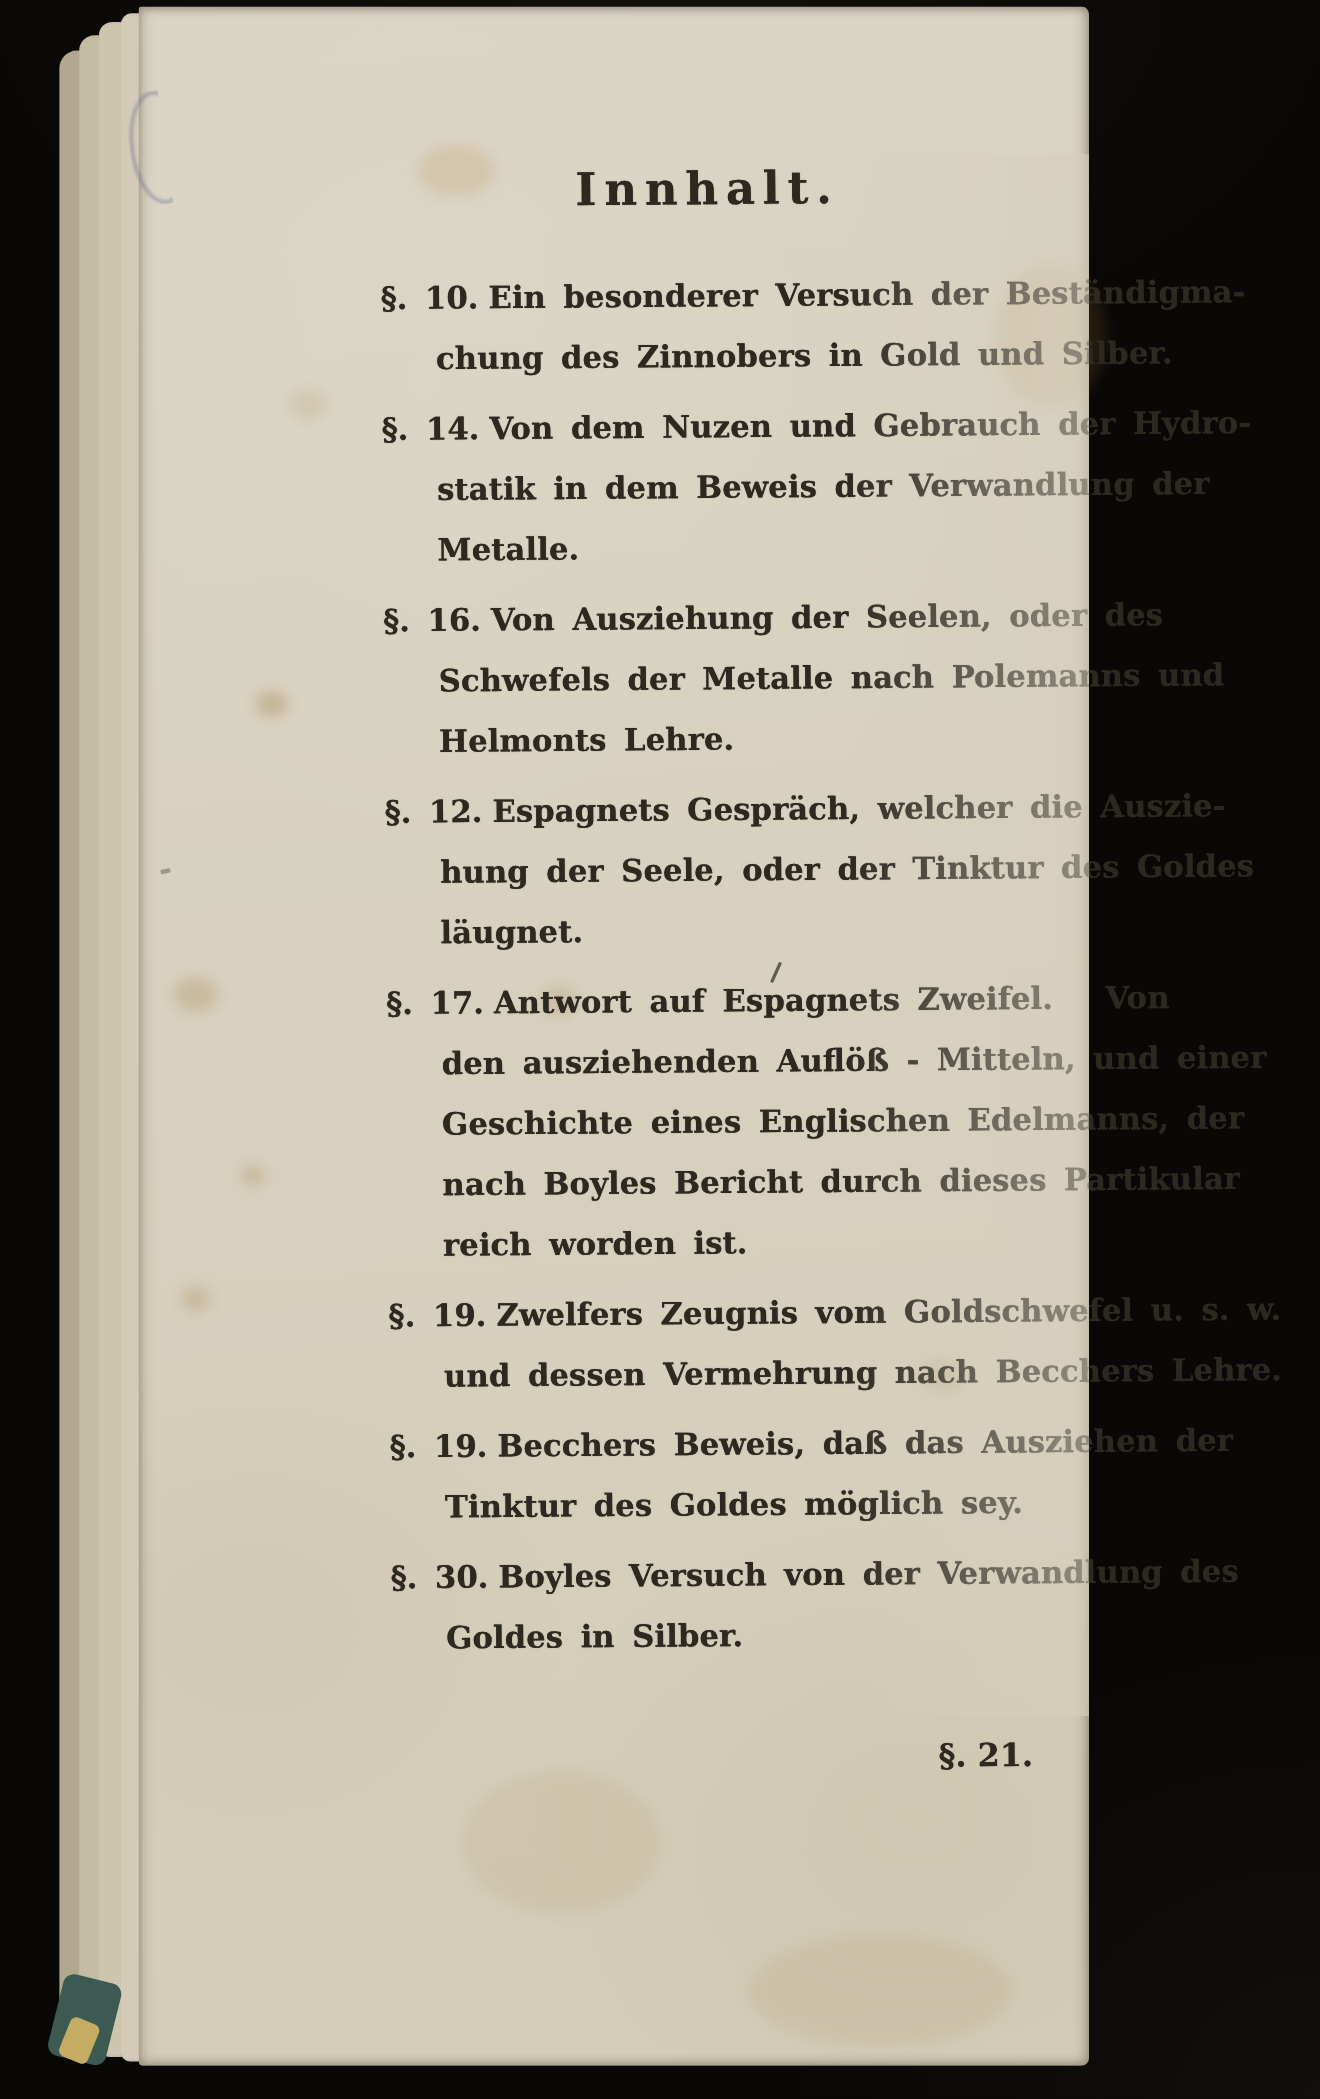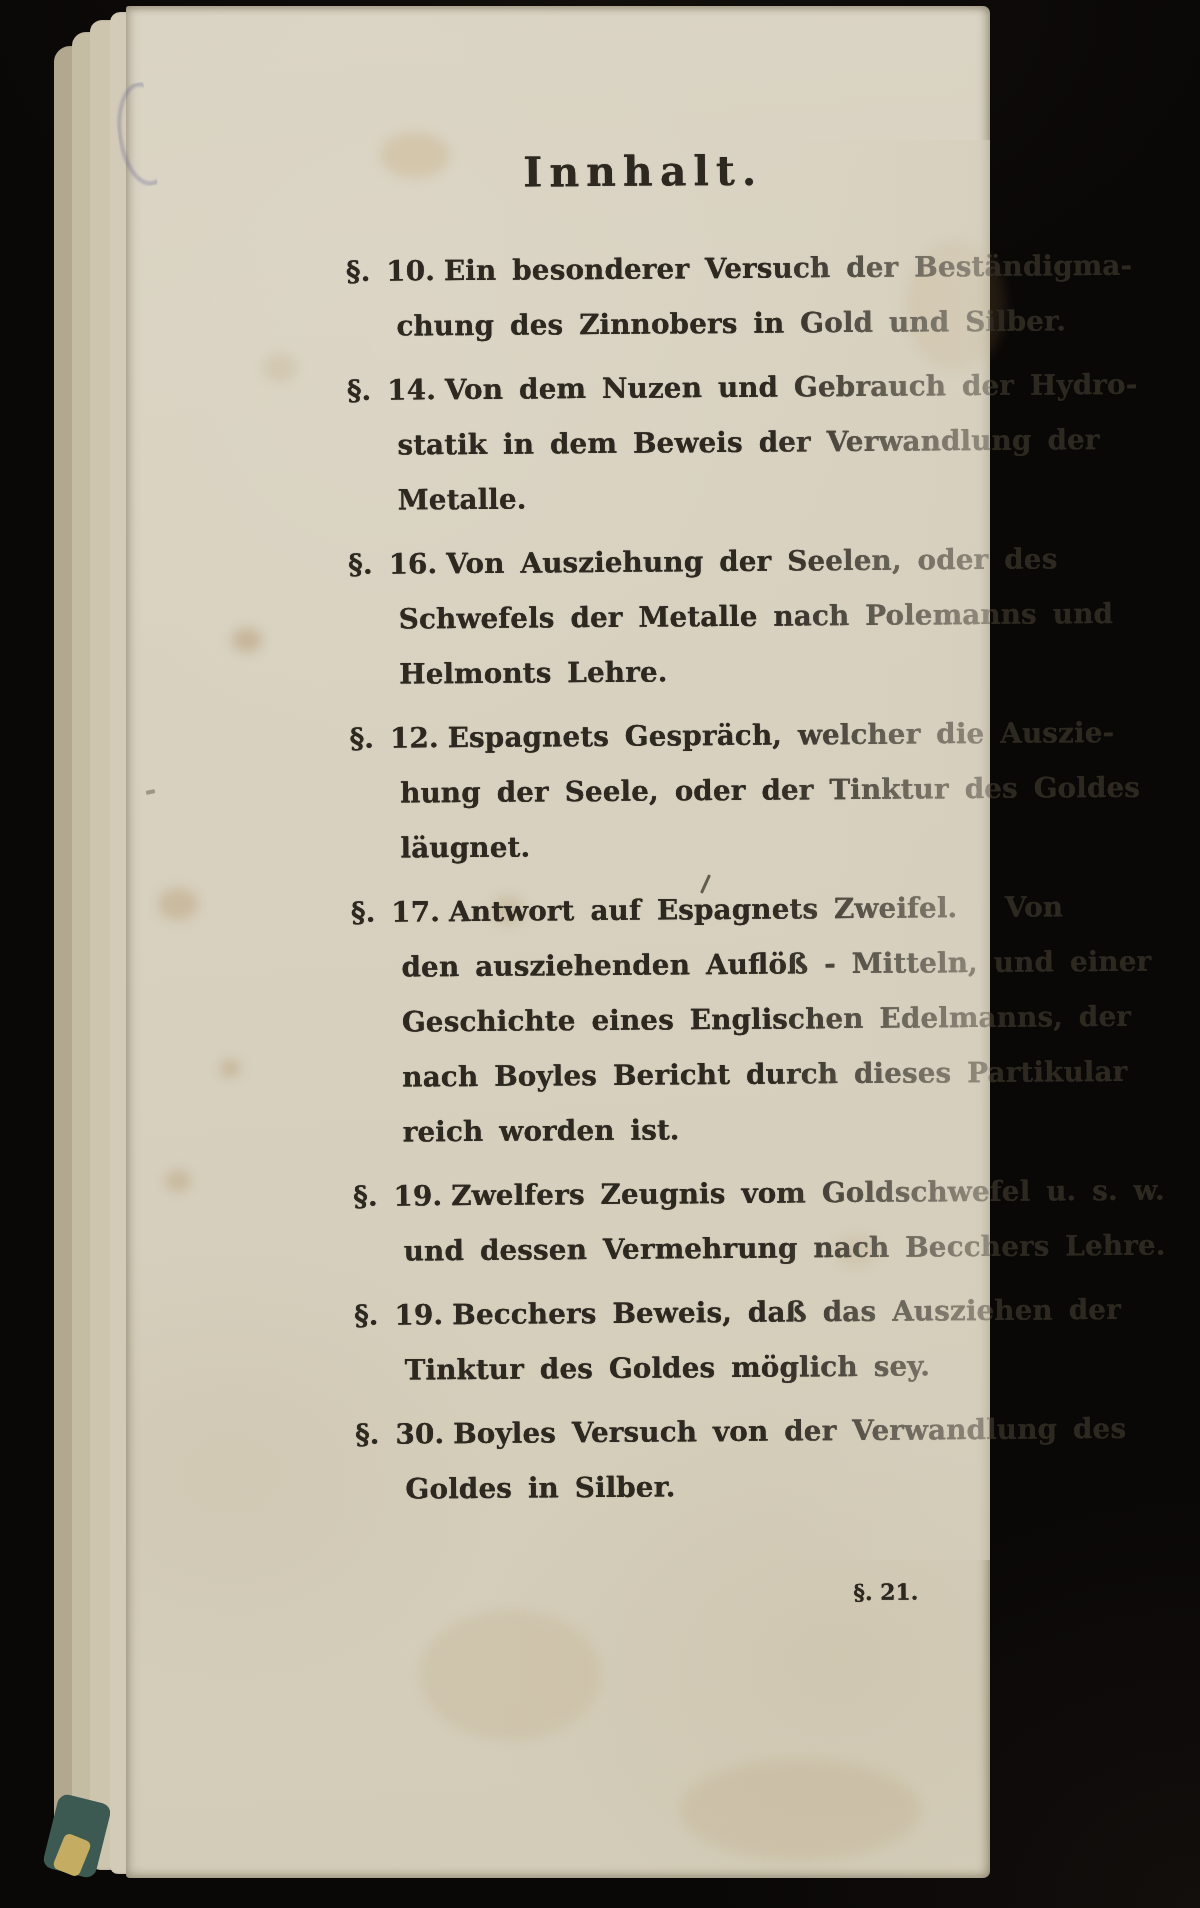--- a/index.html
+++ b/index.html
@@ -74,21 +74,21 @@
   
   .content{position:absolute;left:345px;top:150px;width:645px;z-index:7;
     transform:rotate(-0.45deg);transform-origin:left top;
     color:#2d2921;font-weight:700;}
   .content, .content *{text-shadow:0 0 0.7px rgba(45,41,33,0.85);}
   .title{font-size:41px;letter-spacing:7px;margin:0 0 46px 178px;font-weight:700;}
   .entry{margin:0 0 9px 0;}
   .line{font-size:28px;line-height:55px;white-space:pre;word-spacing:0.22em;}
   .line.cont{padding-left:50px;}
   .num{display:inline-block;min-width:98px;}
-  .catchword{position:absolute;left:497px;top:1433px;font-size:22px;font-weight:700;text-align:right;}
+  .catchword{position:absolute;left:497px;top:1433px;font-size:29px;font-weight:700;text-align:right;}
 </style>
 </head>
 <body>
 
 <div class="canvas">
 
   <div class="edge edge1"></div>
   <div class="edge edge2"></div>
   <div class="edge edge3"></div>
   <div class="edge edge4"></div>

